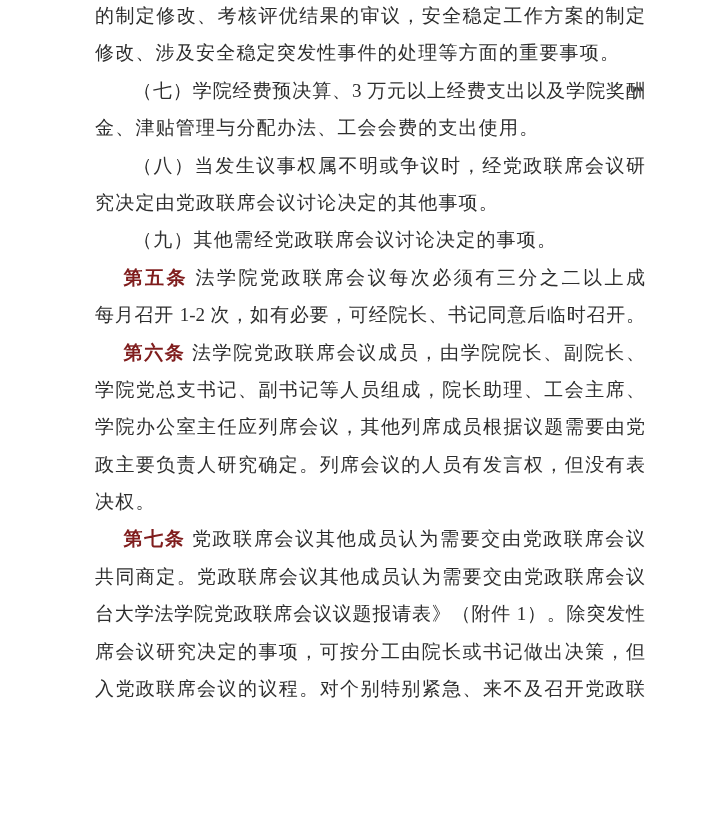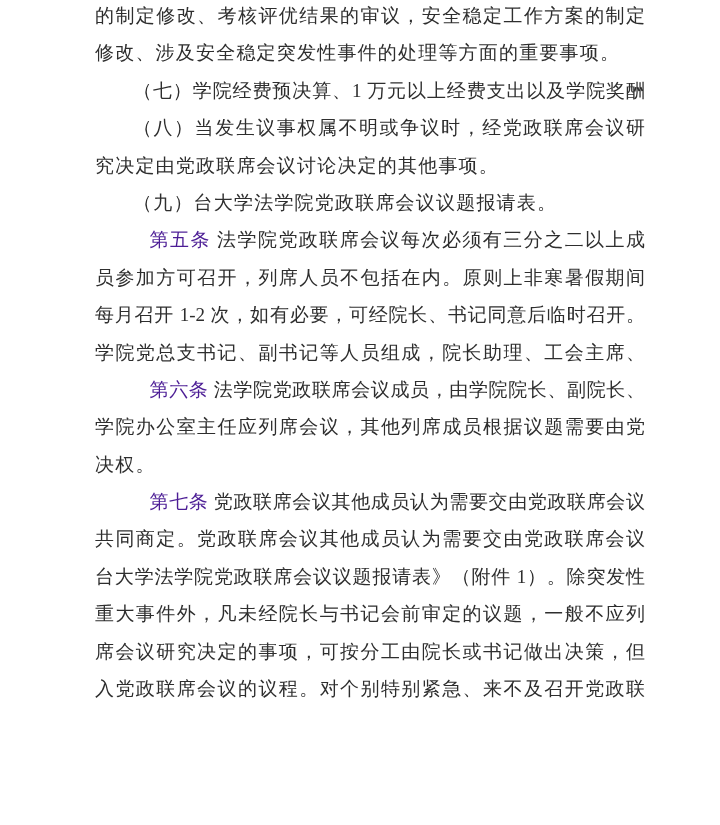--- a/index.html
+++ b/index.html
@@ -42,43 +42,42 @@
     text-align-last: justify;
   }
   
   .line.nojust {
     text-align-last: auto;
     letter-spacing: 1.2px;
   }
   .line.indent-para   { text-indent: 2em; }
   .line.indent-head   { text-indent: 1.5em; }
   .bold {
-    font-weight: 400;
-    color: #4c1d95;
-    margin-left: 26px;
+    font-weight: 700;
+    color: #7f1d1d;
   }
 </style>
 </head>
 <body>
 
 <div class="page">
   <div class="doc">
       <div class="line just "><span class="">的制定修改、考核评优结果的审议，安全稳定工作方案的制定</span></div>
       <div class="line nojust "><span class="">修改、涉及安全稳定突发性事件的处理等方面的重要事项。</span></div>
-      <div class="line just indent-para"><span class="">（七）学院经费预决算、1 万元以上经费支出以及学院奖酬</span></div>
+      <div class="line just indent-para"><span class="">（七）学院经费预决算、3 万元以上经费支出以及学院奖酬</span></div>
+      <div class="line nojust "><span class="">金、津贴管理与分配办法、工会会费的支出使用。</span></div>
       <div class="line just indent-para"><span class="">（八）当发生议事权属不明或争议时，经党政联席会议研</span></div>
       <div class="line nojust "><span class="">究决定由党政联席会议讨论决定的其他事项。</span></div>
-      <div class="line nojust indent-para"><span class="">（九）台大学法学院党政联席会议议题报请表。</span></div>
+      <div class="line nojust indent-para"><span class="">（九）其他需经党政联席会议讨论决定的事项。</span></div>
       <div class="line just indent-head"><span class="bold">第五条</span><span class=""> 法学院党政联席会议每次必须有三分之二以上成</span></div>
-      <div class="line just "><span class="">员参加方可召开，列席人员不包括在内。原则上非寒暑假期间</span></div>
       <div class="line just "><span class="">每月召开 1-2 次，如有必要，可经院长、书记同意后临时召开。</span></div>
+      <div class="line just indent-head"><span class="bold">第六条</span><span class=""> 法学院党政联席会议成员，由学院院长、副院长、</span></div>
       <div class="line just "><span class="">学院党总支书记、副书记等人员组成，院长助理、工会主席、</span></div>
-      <div class="line just indent-head"><span class="bold">第六条</span><span class=""> 法学院党政联席会议成员，由学院院长、副院长、</span></div>
       <div class="line just "><span class="">学院办公室主任应列席会议，其他列席成员根据议题需要由党</span></div>
+      <div class="line just "><span class="">政主要负责人研究确定。列席会议的人员有发言权，但没有表</span></div>
       <div class="line nojust "><span class="">决权。</span></div>
       <div class="line just indent-head"><span class="bold">第七条</span><span class=""> 党政联席会议其他成员认为需要交由党政联席会议</span></div>
       <div class="line just "><span class="">共同商定。党政联席会议其他成员认为需要交由党政联席会议</span></div>
       <div class="line just "><span class="">台大学法学院党政联席会议议题报请表》（附件 1）。除突发性</span></div>
-      <div class="line just "><span class="">重大事件外，凡未经院长与书记会前审定的议题，一般不应列</span></div>
       <div class="line just "><span class="">席会议研究决定的事项，可按分工由院长或书记做出决策，但</span></div>
       <div class="line just "><span class="">入党政联席会议的议程。对个别特别紧急、来不及召开党政联</span></div>
     </div>
 </div>
 
 </body></html>

